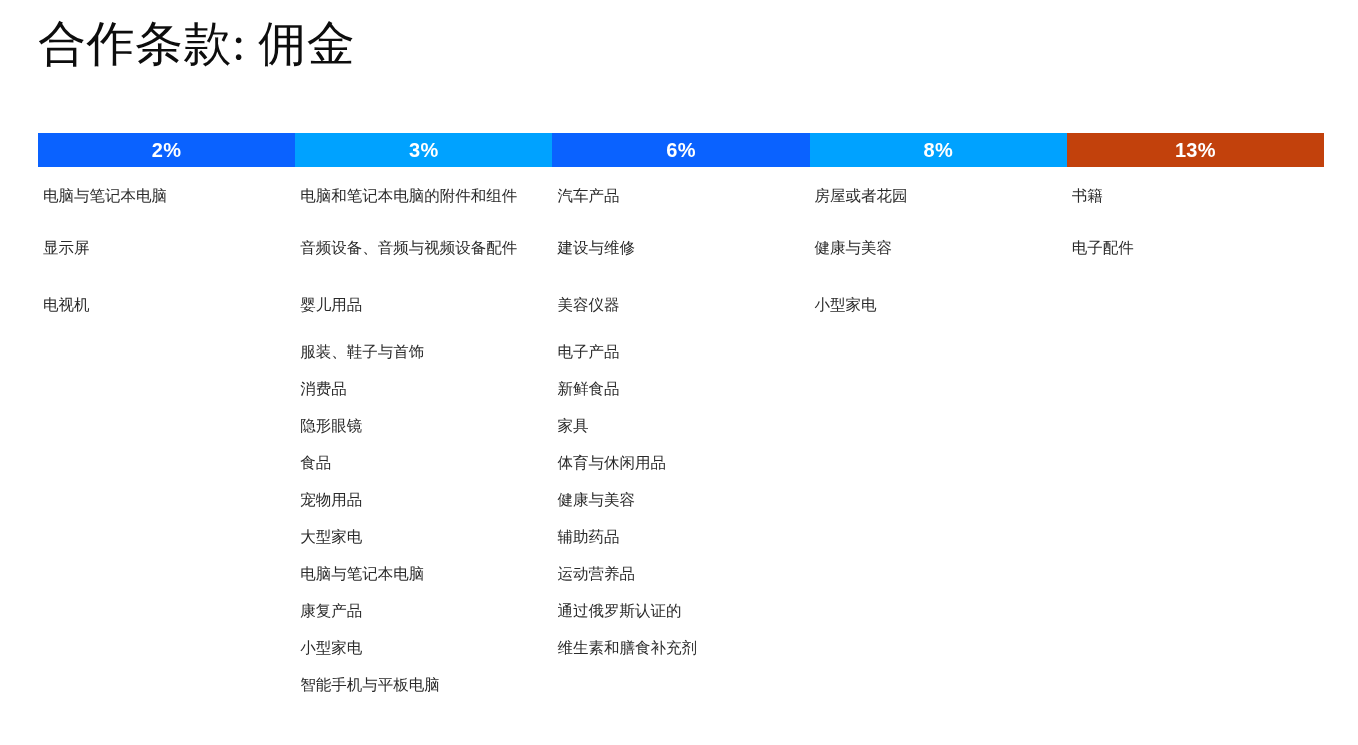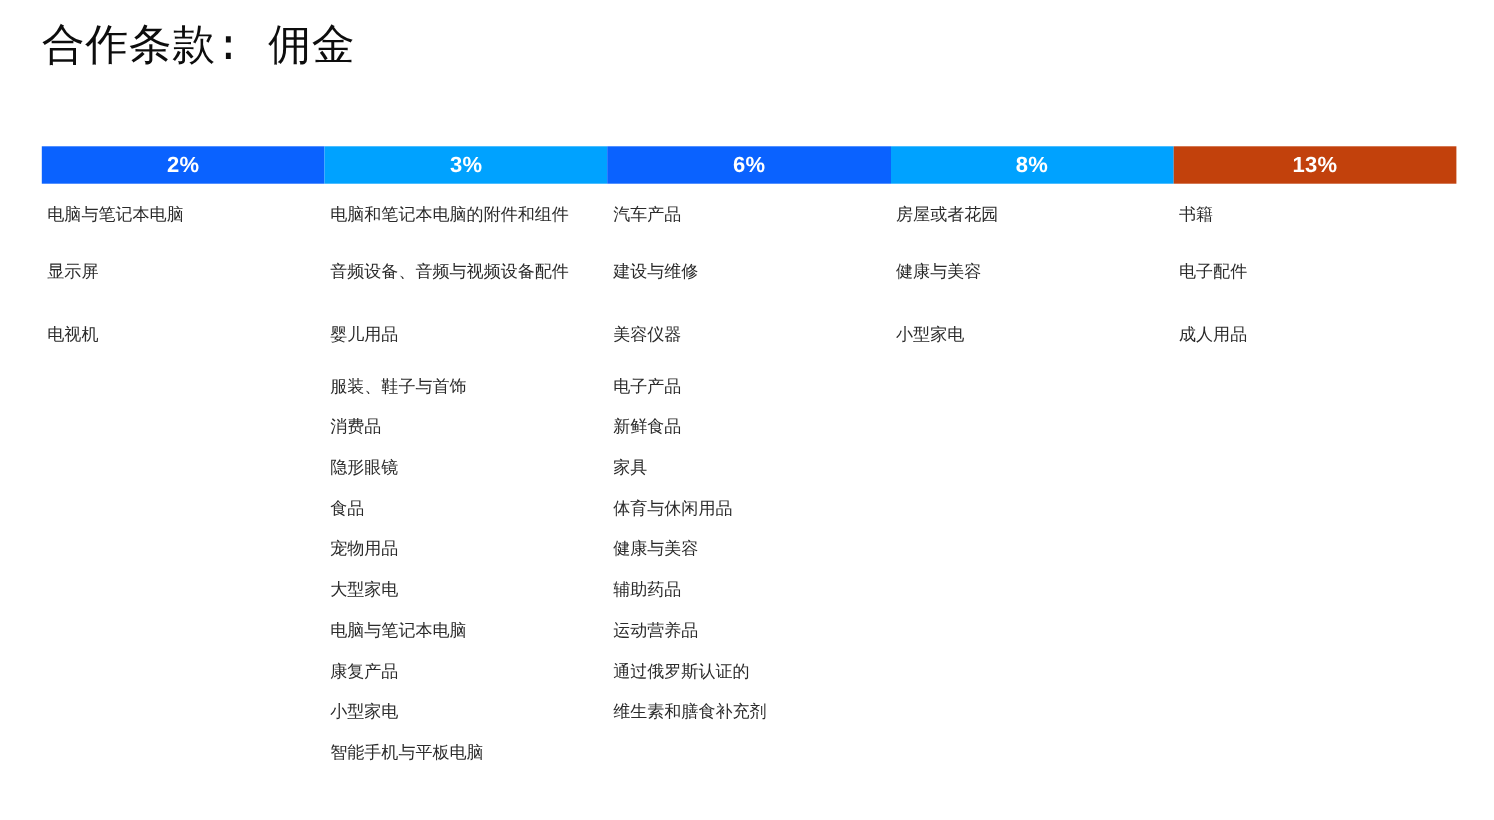--- a/index.html
+++ b/index.html
@@ -13,24 +13,24 @@
     font-family: "Liberation Serif", "DejaVu Serif", serif;
     position: relative;
     overflow: hidden;
   }
 
   
   #page-title {
     position: absolute;
     left: 38px;
     top: 18px;
-    font-size: 39px;
+    font-size: 48px;
     line-height: 52px;
     color: #0d0d0d;
-    font-family: Liberation Mono, monospace;
+    font-family: Liberation Serif, serif;
     font-weight: 400;
     white-space: nowrap;
     letter-spacing: 0.5px;
   }
 
   
   #commission-table {
     position: absolute;
     left: 38px;
     top: 133px;
@@ -209,19 +209,16 @@
           <span class="txt">小型家电</span>
         </div>
       </div>
     <div class="body-col">
         <div class="cell tall first">
           <span class="txt">书籍</span>
         </div>
         <div class="cell tall">
           <span class="txt">电子配件</span>
         </div>
-        <div class="cell tall">
-          <span class="txt">成人用品</span>
-        </div>
       </div>
   </div>
 
 </div>
 
 </body></html>

